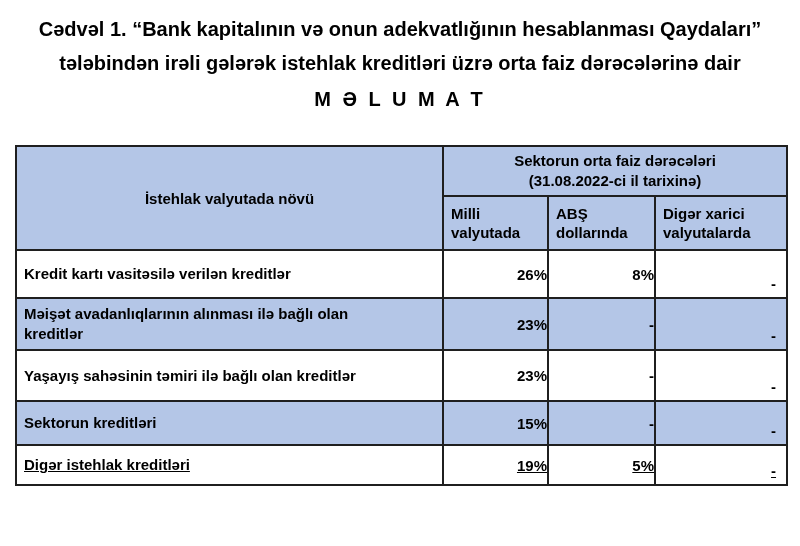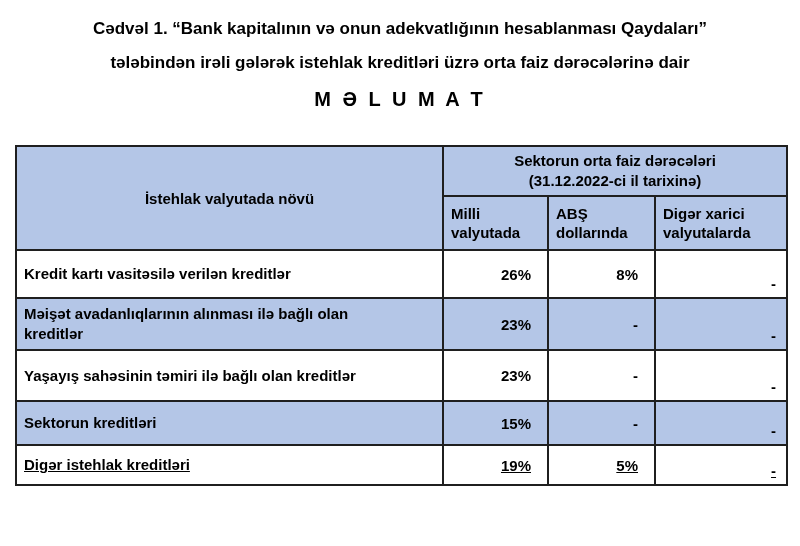--- a/index.html
+++ b/index.html
@@ -14,21 +14,21 @@
     background: #ffffff;
     color: var(--text-col);
     font-family: "Liberation Sans", sans-serif;
     overflow: hidden;
   }
   .doc { padding-top: 12px; }
 
   .title {
     text-align: center;
     font-weight: bold;
-    font-size: 17px;
+    font-size: 20px;
     line-height: 34px;
   }
   .heading {
     margin-top: 8px;
     text-align: center;
     font-weight: bold;
     font-size: 20px;
     letter-spacing: 3px;
     line-height: 22px;
   }
@@ -47,21 +47,21 @@
   table.rates th {
     background: var(--hdr-fill);
     font-weight: bold;
   }
   th.group-hdr { height: 50px; line-height: 20px; text-align: center; vertical-align: middle; margin-left: 23px; }
   th.sub-hdr   { height: 44px; line-height: 19px; text-align: left; vertical-align: middle; padding: 7px; }
   th.type-hdr  { text-align: center; vertical-align: middle; }
 
   td.label { padding-left: 7px; vertical-align: middle; text-align: left; }
   td.label .inner { max-width: 365px; line-height: 20px; }
-  td.num   { text-align: right; padding-right: 16px; vertical-align: middle; }
+  td.num   { text-align: right; padding-right: 0; vertical-align: middle; }
   td.numlast { text-align: right; padding-right: 10px; vertical-align: bottom; padding-bottom: 5px; }
 
   tr.shaded td { background: var(--shade-fill); }
 
   tr.r1 td { height: 48px; }
   tr.r2 td { height: 52px; }
   tr.r3 td { height: 51px; }
   tr.r4 td { height: 44px; }
   tr.r5 td { height: 40px; text-decoration: underline; }
 
@@ -88,21 +88,21 @@
       <col style="width:427px">
       <col style="width:105px">
       <col style="width:107px">
       <col style="width:132px">
     </colgroup>
     <thead>
       <tr>
         <th class="type-hdr" rowspan="2">İstehlak valyutada növü</th>
         <th class="group-hdr" colspan="3">
           <div>Sektorun orta faiz dərəcələri</div>
-          <div>(31.12.2022-ci il tarixinə)</div>
+          <div>(31.08.2022-ci il tarixinə)</div>
         </th>
       </tr>
       <tr>
         <th class="sub-hdr">Milli valyutada</th>
         <th class="sub-hdr">ABŞ dollarında</th>
         <th class="sub-hdr">Digər xarici valyutalarda</th>
       </tr>
     </thead>
     <tbody>
       <tr class="r1">

